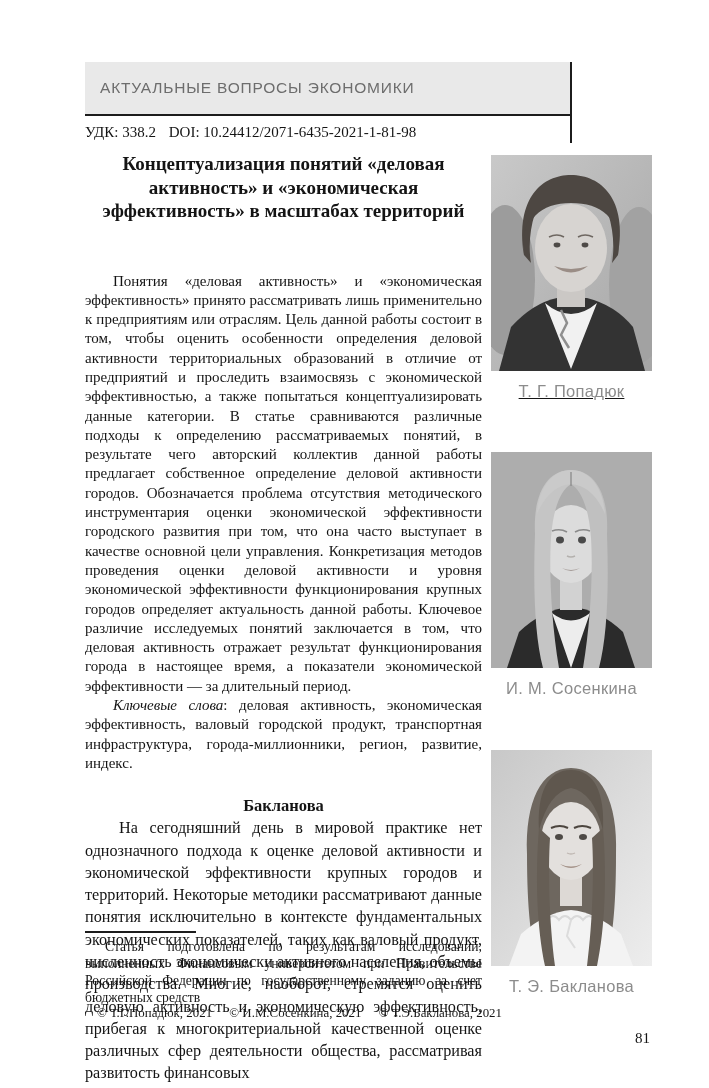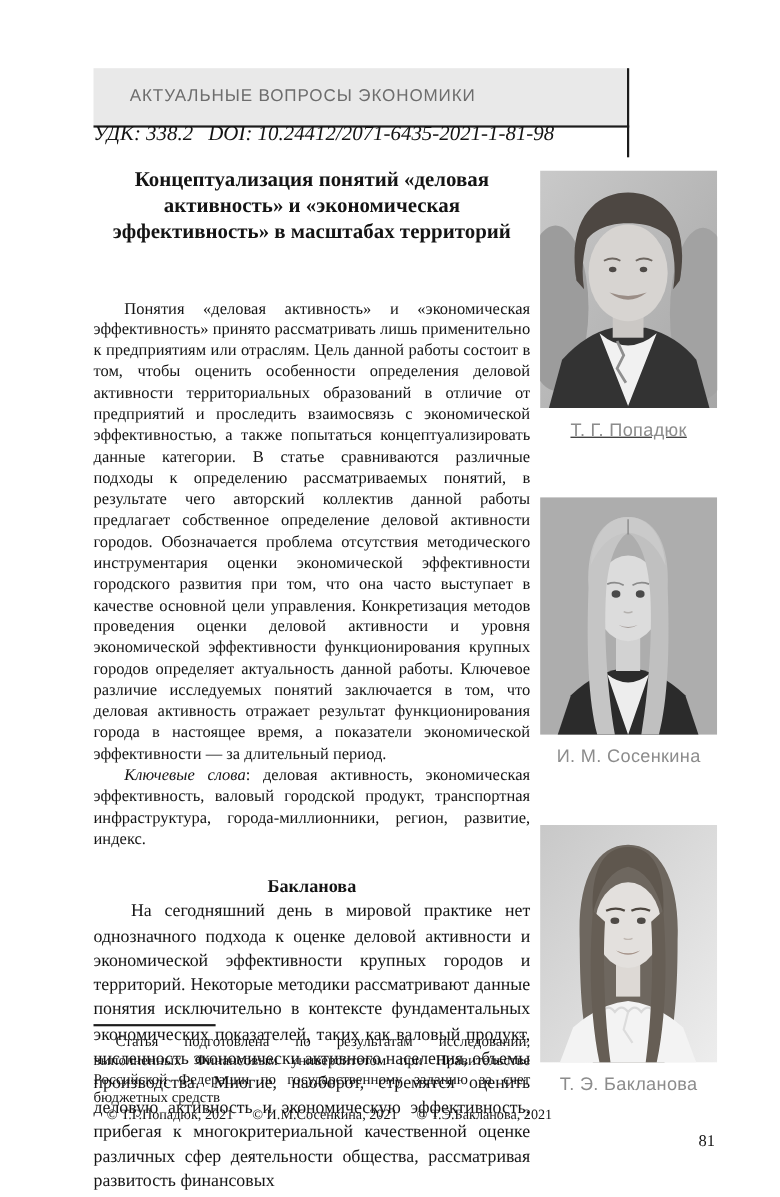--- a/index.html
+++ b/index.html
@@ -14,21 +14,21 @@
   }
 
   
   .header-bar {
     position: absolute;
     left: 85px; top: 62px;
     width: 486px; height: 52px;
     background: #e9e9e9;
     display: flex; align-items: center;
     box-sizing: border-box;
-    padding-left: 33px;
+    padding-left: 15px;
   }
   .header-bar .rubric {
     font-family: "Liberation Sans", sans-serif;
     font-size: 15.5px;
     color: #6d6d6d;
     letter-spacing: 0.8px;
   }
   .rule-h {
     position: absolute;
     left: 85px; top: 114px;
@@ -38,24 +38,23 @@
   .rule-v {
     position: absolute;
     left: 570px; top: 62px;
     width: 2px; height: 81px;
     background: #1c1c1c;
   }
 
   
   .udk-line {
     position: absolute;
-    left: 85px; top: 111px;
-    font-size: 19px;
+    left: 85px; top: 124px;
+    font-size: 15px;
     white-space: nowrap;
-    font-style: italic;
   }
   .udk-line .doi { margin-left: 9px; }
 
   
   .main-col {
     position: absolute;
     left: 85px; top: 152px;
     width: 397px;
   }
   .article-title {

